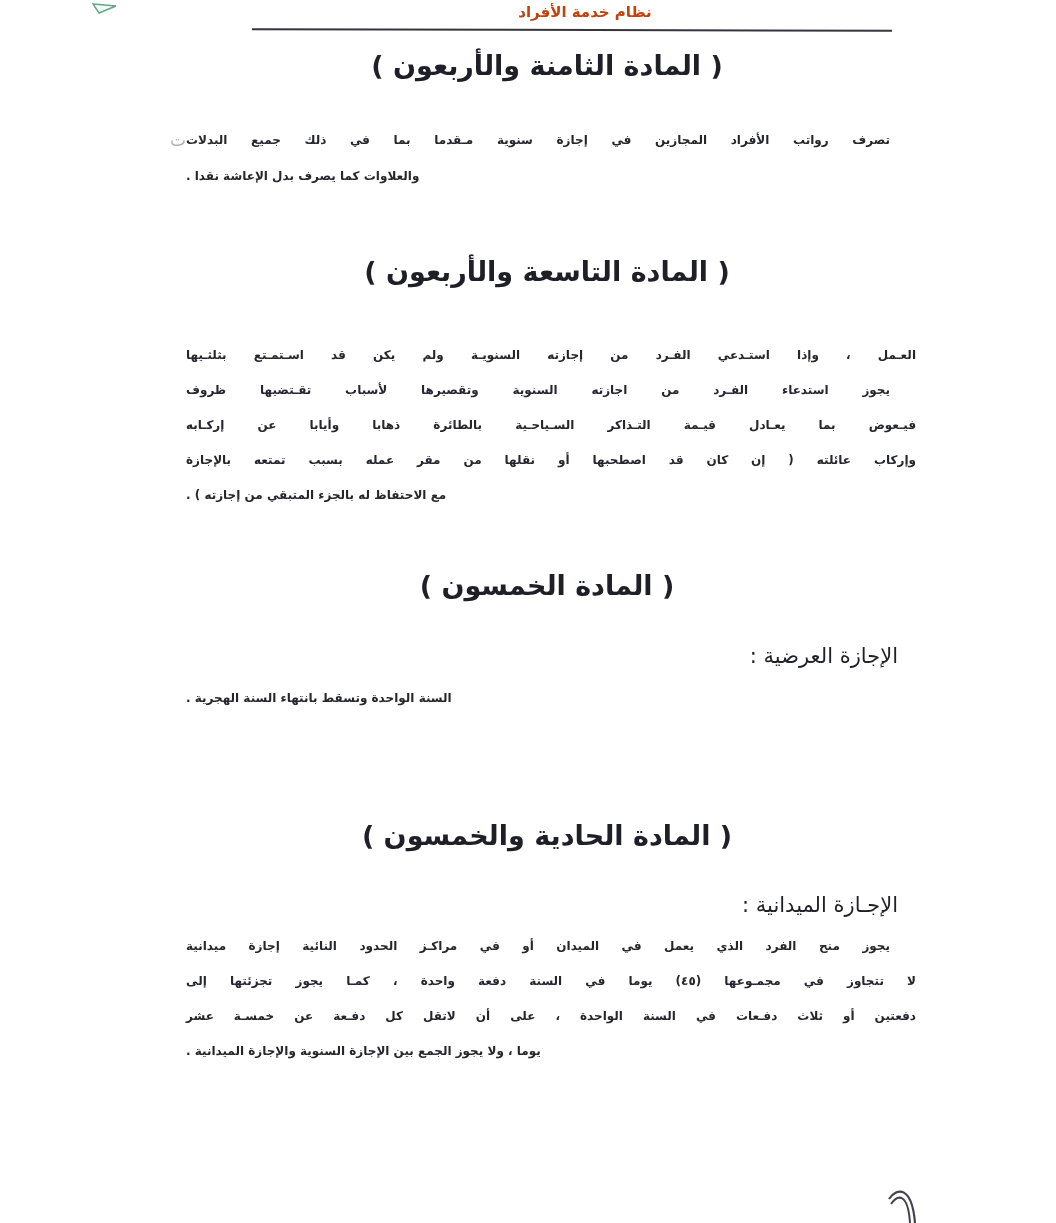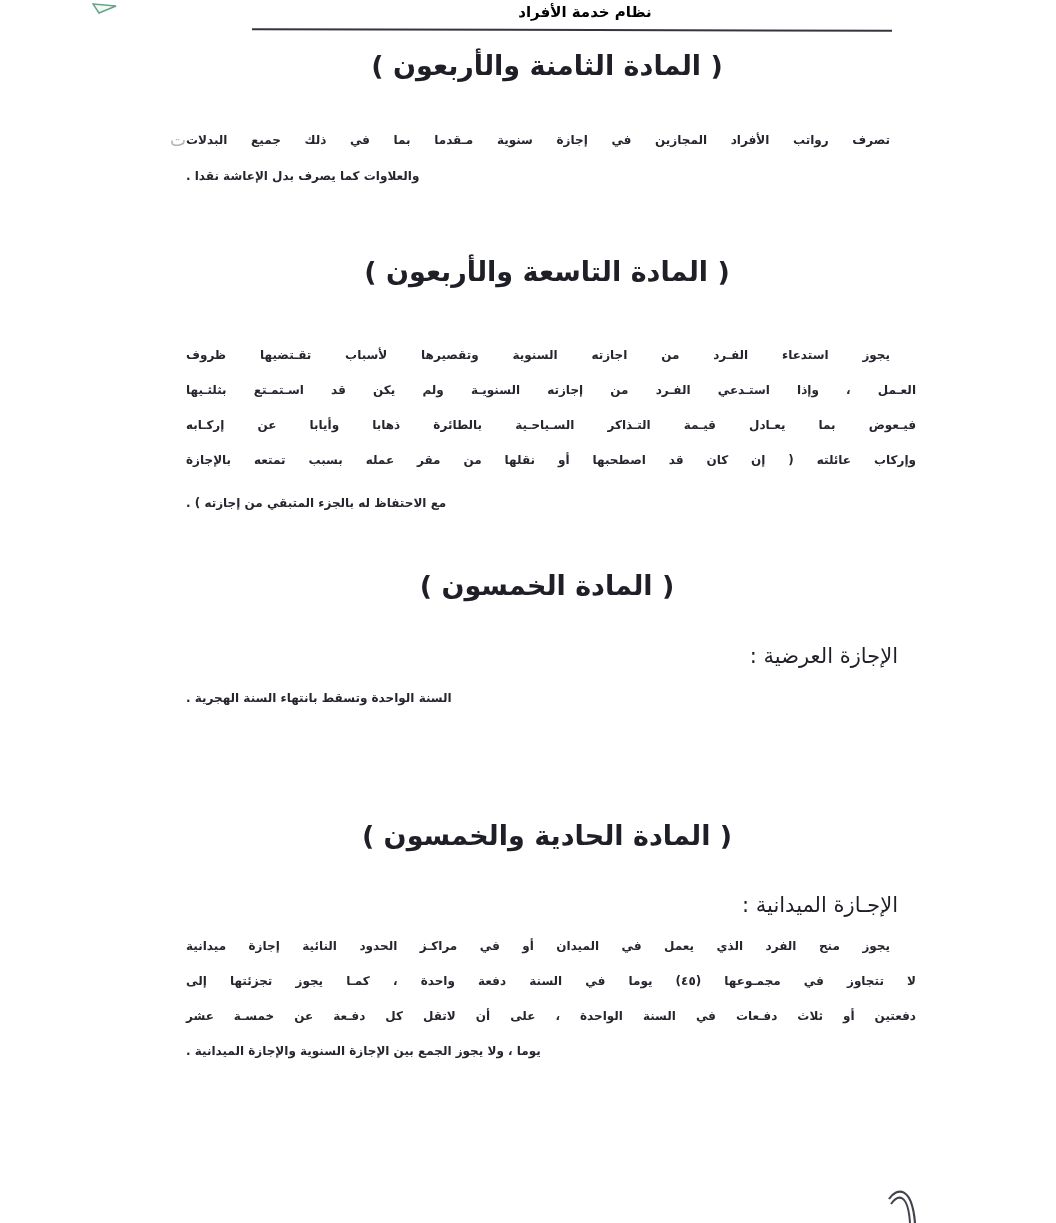--- a/index.html
+++ b/index.html
@@ -8,21 +8,21 @@
     width:1056px;height:1223px;
     margin:0 auto;
     background:#ffffff;
     overflow:hidden;
     font-family:"DejaVu Sans", sans-serif;
     color:#23232b;
   }
   .doc-title{
     position:absolute;top:3px;left:440px;width:290px;
     direction:rtl;text-align:center;
-    font-size:15px;font-weight:700;color:#000000;
+    font-size:15px;font-weight:700;color:#c2410c;
   }
   .rule{
     position:absolute;top:29px;left:252px;width:640px;height:2px;
     background:#35353d;transform:rotate(0.12deg);
   }
   .article-heading{
     position:absolute;left:0;width:1094px;
     direction:rtl;text-align:center;
     font-size:27px;font-weight:700;letter-spacing:0.5px;
     color:#1f1f27;
@@ -46,21 +46,21 @@
     position:absolute;left:176px;width:730px;box-sizing:border-box;
     direction:rtl;text-align:right;padding-right:8px;
     font-size:21px;font-weight:400;color:#1f1f27;
   }
   #label-50{top:644px}
   #label-51{top:893px}
   .jline{text-align:justify;text-align-last:justify;}
   .indent{padding-right:26px;box-sizing:border-box;}
   .rline{text-align:left;box-sizing:border-box;}
   .pr14{padding-right:14px;}
-  .pr85{padding-right:85px;margin-top:8px;}
+  .pr85{padding-right:85px;}
   .pr140{padding-right:140px;}
   .pr60{padding-right:60px;}
   .scan-mark{position:absolute;left:92px;top:0;}
   .faint-letter{
     position:absolute;left:170px;top:130px;
     font-size:17px;color:#70707c;opacity:.55;direction:rtl;
   }
   .page-curl{position:absolute;left:886px;top:1181px;}
 </style>
 </head>
@@ -80,22 +80,22 @@
   <div class="rule"></div>
 
   <div class="article-heading" id="h48">( المادة الثامنة والأربعون )</div>
   <div class="para" id="p1">
     <div class="jline indent">تصرف رواتب الأفراد المجازين في إجازة سنوية مـقدما بما في ذلك جميع البدلات</div>
     <div class="rline pr14">والعلاوات كما يصرف بدل الإعاشة نقدا .</div>
   </div>
 
   <div class="article-heading" id="h49">( المادة التاسعة والأربعون )</div>
   <div class="para" id="p2">
+    <div class="jline">العـمل ، وإذا استـدعي الفـرد من إجازته السنويـة ولم يكن قد اسـتمـتع بثلثـيها</div>
     <div class="jline indent">يجوز استدعاء الفـرد من اجازته السنوية وتقصيرها لأسباب تقـتضيها ظروف</div>
-    <div class="jline">العـمل ، وإذا استـدعي الفـرد من إجازته السنويـة ولم يكن قد اسـتمـتع بثلثـيها</div>
     <div class="jline">فيـعوض بما يعـادل قيـمة التـذاكر السـياحـية بالطائرة ذهابا وأيابا عن إركـابه</div>
     <div class="jline">وإركاب عائلته ( إن كان قد اصطحبها أو نقلها من مقر عمله بسبب تمتعه بالإجازة</div>
     <div class="rline pr85">مع الاحتفاظ له بالجزء المتبقي من إجازته ) .</div>
   </div>
 
   <div class="article-heading" id="h50">( المادة الخمسون )</div>
   <div class="section-label" id="label-50">الإجازة العرضية :</div>
   <div class="para" id="p3">
     <div class="rline pr140">السنة الواحدة وتسقط بانتهاء السنة الهجرية .</div>
   </div>

